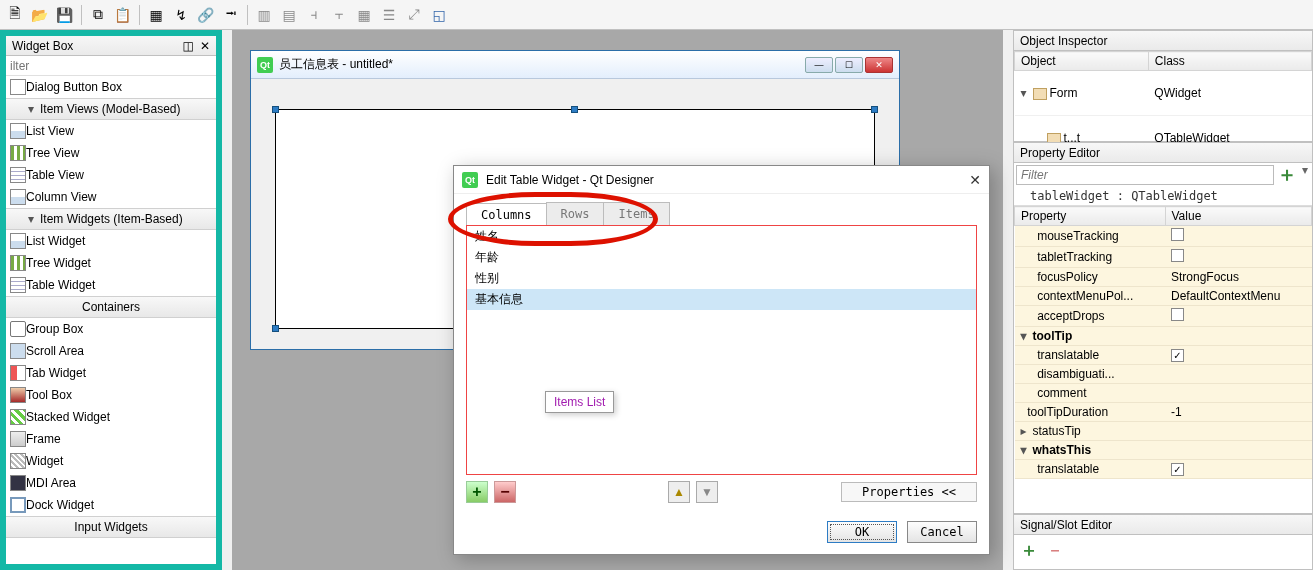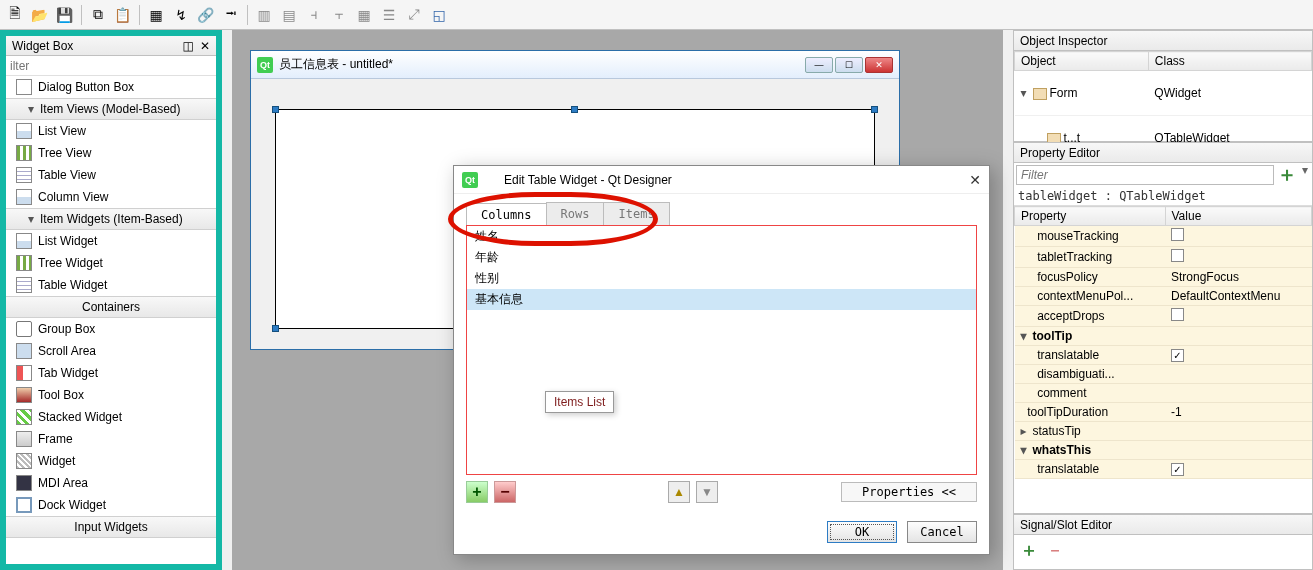--- a/index.html
+++ b/index.html
@@ -6,21 +6,21 @@
 body{background:#f0f0f0;width:1313px;height:570px;overflow:hidden;position:relative}
 .toolbar{height:30px;background:#f5f5f5;border-bottom:1px solid #c0c0c0;display:flex;align-items:center;gap:3px;padding:0 4px}
 .tb-btn{width:22px;height:22px;border:1px solid transparent;display:flex;align-items:center;justify-content:center;font-size:14px}
 .tb-sep{width:1px;height:20px;background:#c0c0c0;margin:0 2px}
 .leftcol{position:absolute;left:0;top:30px;width:222px;bottom:0;background:#fff;border:6px solid #14b8a6}
 .panel-title{background:linear-gradient(#f7f7f7,#eaeaea);border-bottom:1px solid #c0c0c0;height:20px;padding:2px 6px;display:flex;align-items:center;justify-content:space-between}
 .panel-controls{display:flex;gap:6px;font-size:11px;color:#555}
 .filter-row{border-bottom:1px solid #e0e0e0;height:20px}
 .filter-row input{border:none;width:100%;height:100%;padding:0 4px;color:#888}
 .wb-list{overflow-y:auto;height:calc(100% - 40px)}
-.wb-item{display:flex;align-items:center;gap:6px;padding:3px 4px 3px 10px;cursor:default}
+.wb-item{display:flex;align-items:center;padding:3px 4px 3px 4px;cursor:default}
 .wb-cat{background:linear-gradient(#f8f8f8,#e8e8e8);border-top:1px solid #d0d0d0;border-bottom:1px solid #d0d0d0;padding:3px 6px;text-align:center;font-weight:normal}
 .wb-cat.left{text-align:left;padding-left:22px}
 .wb-icon{width:16px;height:16px;border:1px solid #888;background:#fff;display:inline-block;flex-shrink:0}
 .wb-icon.ic-view{background:linear-gradient(#fff 50%,#cde 50%)}
 .wb-icon.ic-tree{background:repeating-linear-gradient(90deg,#7a4 0 3px,#fff 3px 6px)}
 .wb-icon.ic-table{background:repeating-linear-gradient(#fff 0 3px,#aac 3px 4px)}
 .wb-icon.ic-grp{background:#fff;border:1px solid #777;border-radius:2px}
 .wb-icon.ic-scroll{background:#cde}
 .wb-icon.ic-toolbox{background:linear-gradient(#eca,brown)}
 .wb-icon.ic-tab{background:linear-gradient(90deg,#e55 40%,#fff 40%)}
@@ -45,21 +45,21 @@
 .dialog{position:absolute;left:453px;top:165px;width:537px;height:390px;background:#fff;border:1px solid #888;box-shadow:4px 4px 18px rgba(0,0,0,.25);z-index:20}
 .dlg-title{height:28px;display:flex;align-items:center;padding:0 8px;border-bottom:1px solid #eee}
 .dlg-close{margin-left:auto;font-size:14px;color:#333;cursor:pointer}
 .dlg-body{padding:8px 12px}
 .tabstrip{display:flex;border-bottom:1px solid #bcbcbc;height:24px}
 .tab{padding:4px 14px;border:1px solid #bcbcbc;border-bottom:none;background:#ececec;color:#777;margin-right:-1px;font-family:Consolas,monospace}
 .tab.active{background:#fff;color:#000;position:relative;top:1px}
 .listbox{border:1px solid #ef4444;height:250px;margin-top:-1px;background:#fff;position:relative}
 .list-row{padding:2px 8px}
 .list-row.sel{background:#cde6f7}
-.tooltip{position:absolute;left:78px;top:165px;background:#fff;border:1px solid #999;padding:3px 8px;color:#7f1d1d;box-shadow:2px 2px 6px rgba(0,0,0,.2)}
+.tooltip{position:absolute;left:78px;top:165px;background:#fff;border:1px solid #999;padding:3px 8px;color:#a21caf;box-shadow:2px 2px 6px rgba(0,0,0,.2)}
 .dlg-btnrow{display:flex;align-items:center;gap:6px;padding:6px 0 0}
 .pm-btn{width:22px;height:22px;border:1px solid #9c9;display:flex;align-items:center;justify-content:center;font-size:16px;font-weight:bold}
 .pm-add{background:linear-gradient(#cfc,#8c6);color:#050}
 .pm-del{background:linear-gradient(#fcc,#c66);color:#500;border-color:#c99}
 .arrow-btn{width:22px;height:22px;border:1px solid #aaa;background:#eee;display:flex;align-items:center;justify-content:center}
 .prop-link{margin-left:auto;border:1px solid #bbb;padding:2px 20px;font-family:Consolas,monospace;background:#f7f7f7;cursor:pointer}
 .dlg-footer{display:flex;justify-content:flex-end;gap:10px;padding:10px 12px}
 .std-btn{min-width:70px;height:22px;border:1px solid #888;background:linear-gradient(#fdfdfd,#e4e4e4);display:flex;align-items:center;justify-content:center;font-family:Consolas,monospace}
 .std-btn.default{border:1px solid #2d7cc4;outline:1px dotted #555;outline-offset:-4px}
 .rightcol{position:absolute;right:0;top:30px;width:300px;bottom:0;display:flex;flex-direction:column}
@@ -67,21 +67,21 @@
 .rpanel .panel-title{font-size:12px}
 .obj-table{width:100%;border-collapse:collapse}
 .obj-table th{background:linear-gradient(#fafafa,#eaeaea);border:1px solid #d4d4d4;text-align:left;padding:2px 6px;font-weight:normal}
 .obj-table td{padding:15px 6px;border-bottom:1px solid #f0f0f0}
 .tree-indent{display:inline-block;width:14px}
 .tree-toggle{display:inline-block;width:12px;color:#555}
 .form-icon{display:inline-block;width:14px;height:12px;background:#f2ddb5;border:1px solid #c0a060;margin-right:3px;vertical-align:middle}
 .pe-filter{display:flex;align-items:flex-start}
 .pe-filter input{flex:1;border:1px solid #bbb;padding:2px 4px;font-style:italic;color:#888;margin:2px}
 .big-plus{width:22px;height:22px;color:#3a8a3a;font-size:20px;font-weight:bold;display:flex;align-items:center;justify-content:center}
-.pe-context{background:#fff;border-bottom:1px solid #ddd;padding:2px 4px;font-family:Consolas,monospace;color:#333}
+.pe-context{background:#fff;border-bottom:1px solid #ddd;padding:2px 16px;font-family:Consolas,monospace;color:#333}
 .prop-table{width:100%;border-collapse:collapse}
 .prop-table th{background:linear-gradient(#fafafa,#eaeaea);border:1px solid #d4d4d4;text-align:left;padding:2px 6px;font-weight:normal}
 .prop-table td{padding:2px 6px;border-bottom:1px solid #eee5cc}
 .prop-table tr.yellow td{background:#fdf6df}
 .prop-table tr.yellowbold td{background:#fdf6df;font-weight:bold}
 .cbox{display:inline-block;width:13px;height:13px;border:1px solid #888;background:#fff;text-align:center;line-height:11px;font-size:10px}
 .sse-bar{display:flex;align-items:center;gap:6px;padding:3px 4px}
 </style>
 </head>
 <body>
@@ -216,21 +216,21 @@
       </div>
     </div>
   </div>
 </div>
 
 <div class="redmark" style="left:448px;top:192px"></div>
 
 <div class="dialog">
   <div class="dlg-title">
     <span class="qt-badge">Qt</span>
-    <span style="margin-left:20px">Edit Table Widget - Qt Designer</span>
+    <span style="margin-left:2px">Edit Table Widget - Qt Designer</span>
     <span class="dlg-close">✕</span>
   </div>
   <div class="dlg-body">
     <div class="tabstrip" id="dlg-tabs">
         <span class="tab active">Columns</span>
         <span class="tab">Rows</span>
         <span class="tab">Items</span>
       </div>
     <div class="listbox">
       <div id="dlg-list">

